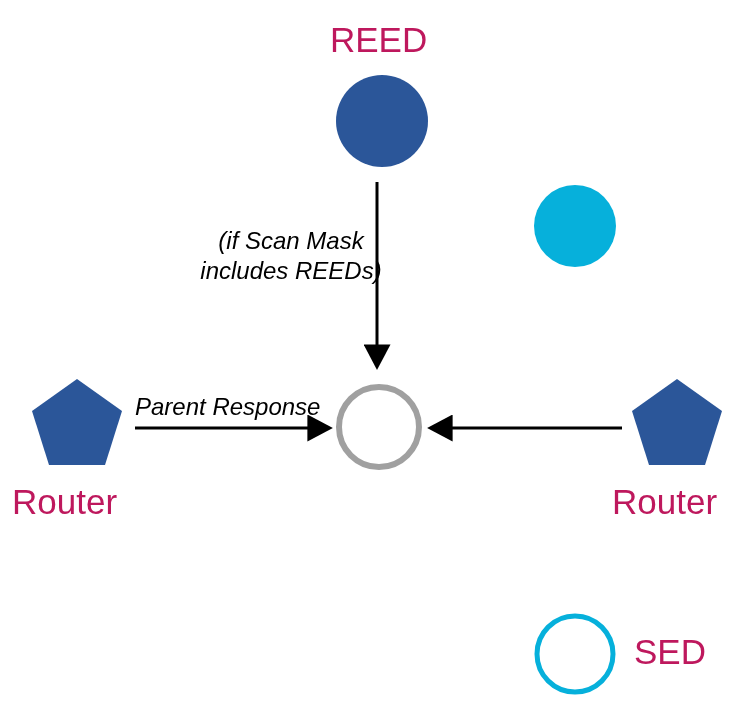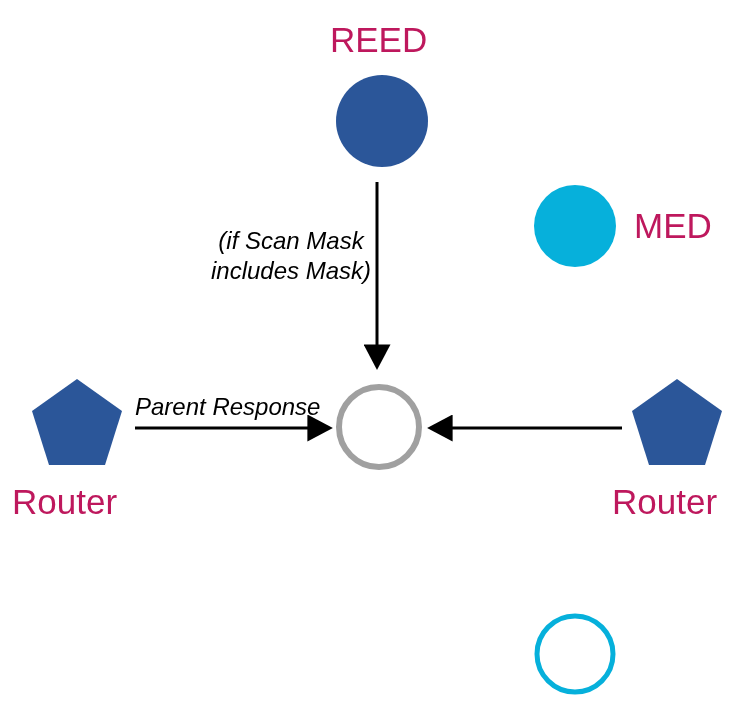--- a/index.html
+++ b/index.html
@@ -84,27 +84,27 @@
 
     <line x1="377" y1="182" x2="377" y2="348" stroke="#000000" stroke-width="3" marker-end="url(#arrowhead-down)"></line>
 
     <line x1="135" y1="428" x2="311" y2="428" stroke="#000000" stroke-width="3" marker-end="url(#arrowhead-right)"></line>
 
     <line x1="622" y1="428" x2="449" y2="428" stroke="#000000" stroke-width="3" marker-end="url(#arrowhead-left)"></line>
   </svg>
 
   <div class="node-label" id="label-reed">REED</div>
 
-  <div class="node-label" id="label-med">MED</div>
 
   <div class="node-label" id="label-router-left">Router</div>
 
   <div class="node-label" id="label-router-right">Router</div>
 
+  <div class="node-label" id="label-sed">SED</div>
 
   <div class="edge-label" id="label-scan-mask">
     <span>(if Scan Mask</span><br>
-    <span>includes Mask)</span>
+    <span>includes REEDs)</span>
   </div>
 
   <div class="edge-label" id="label-parent-response">Parent Response</div>
 
 </div>
 
 </body></html>

